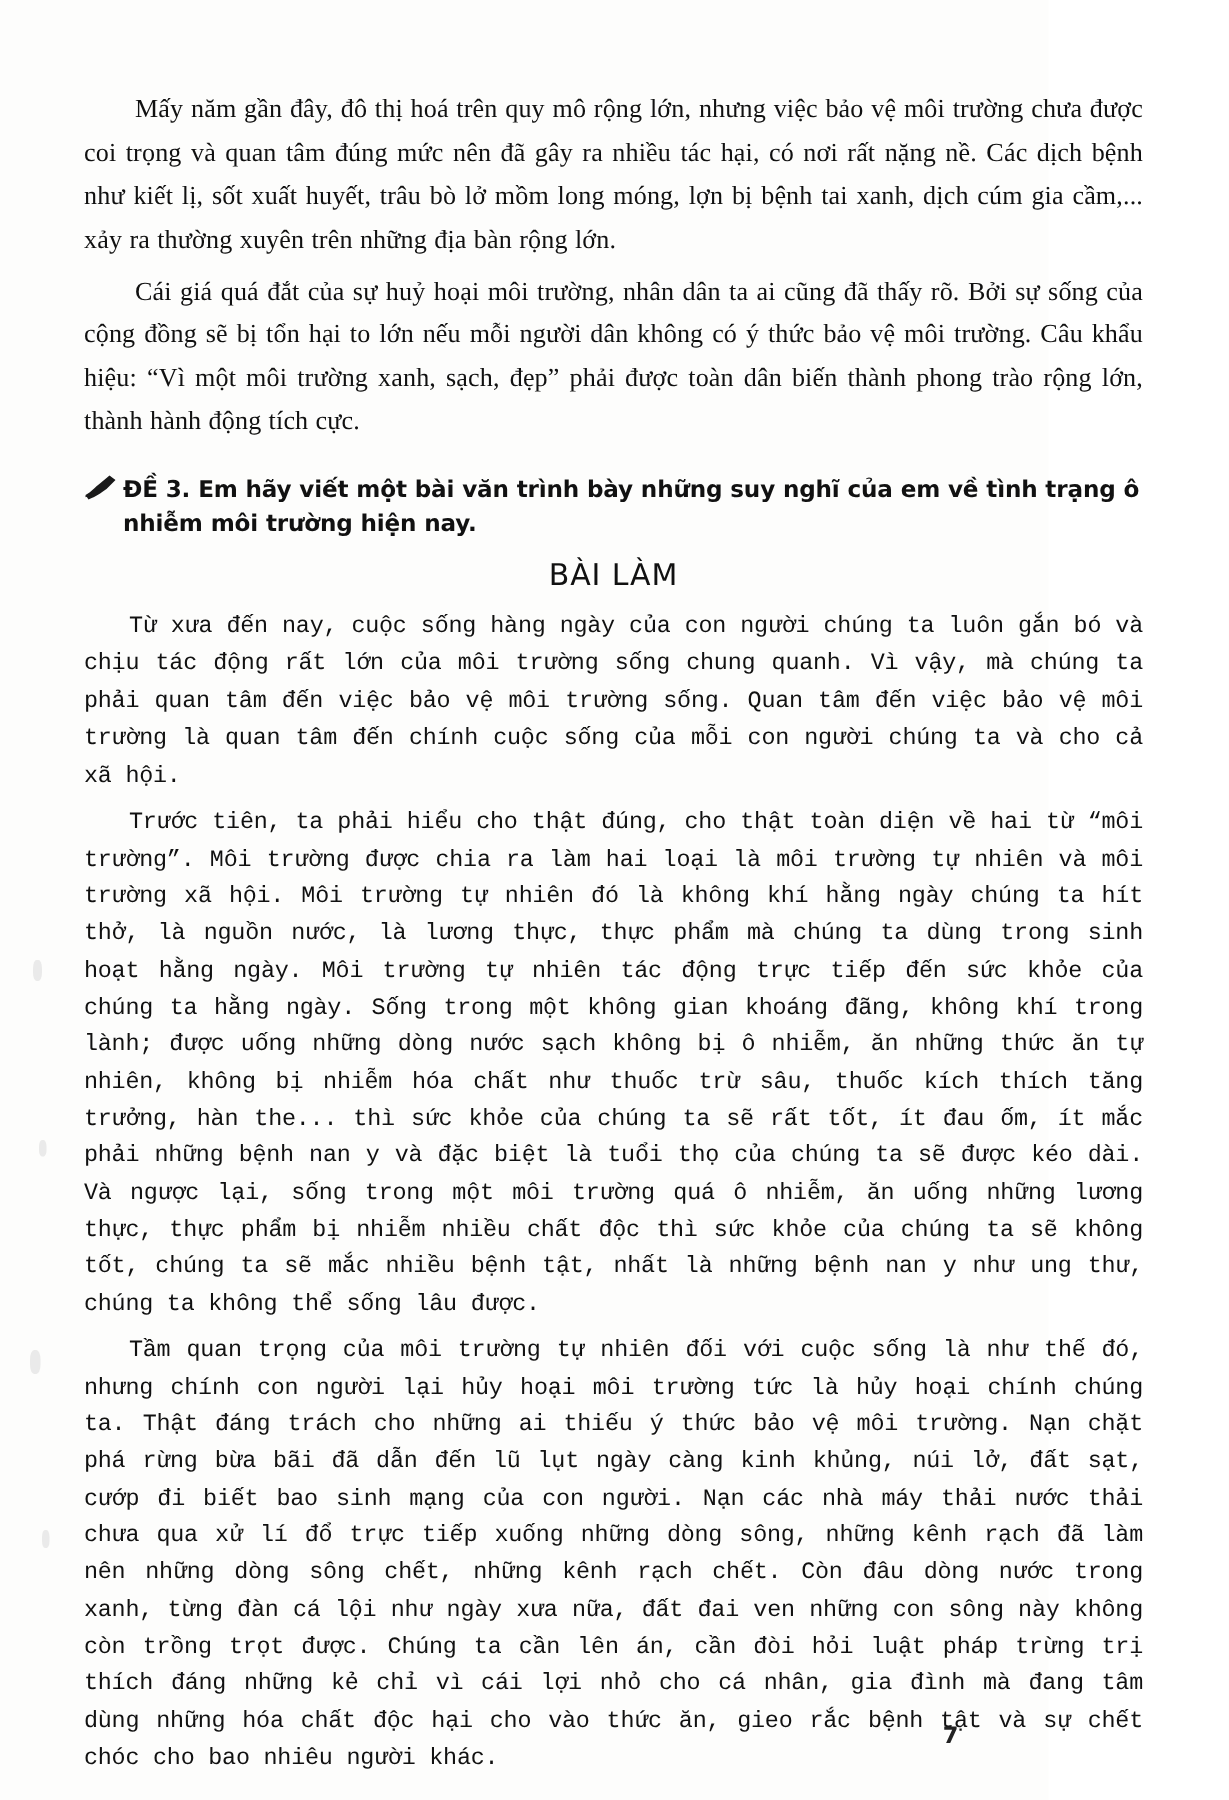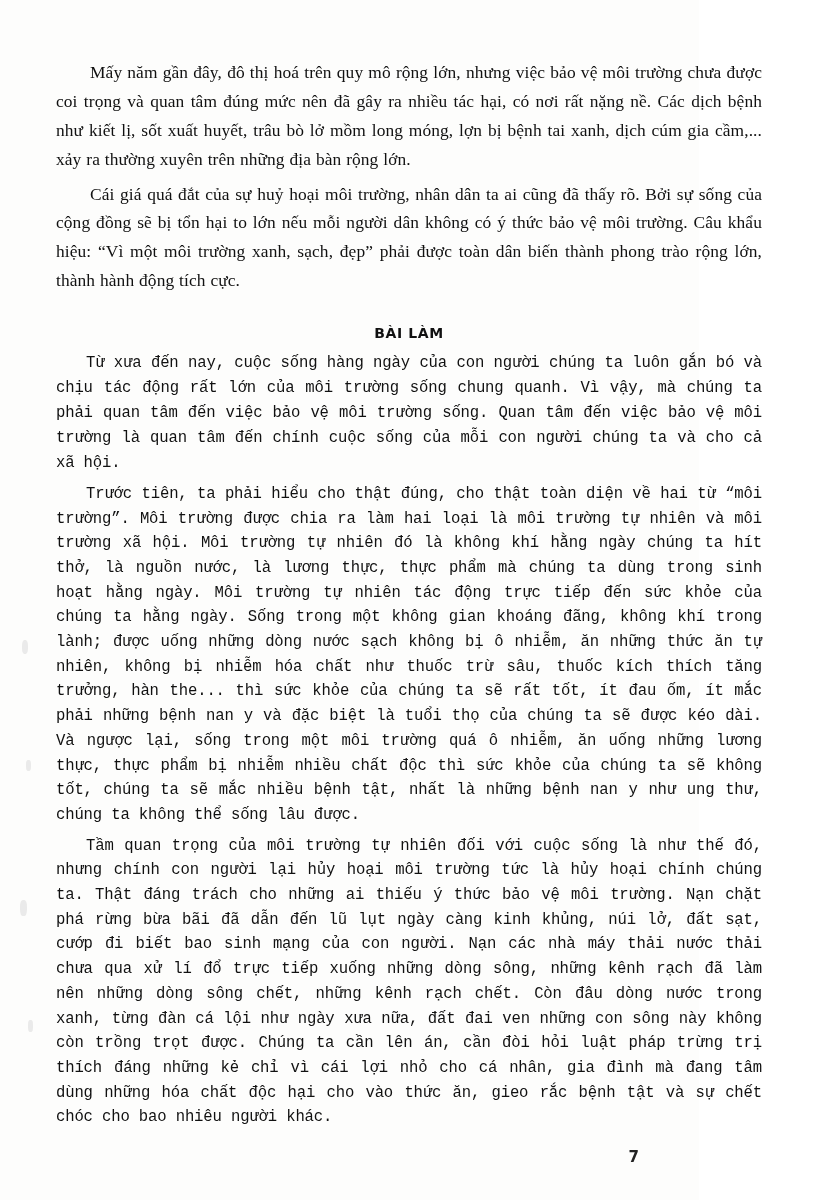--- a/index.html
+++ b/index.html
@@ -60,22 +60,22 @@
     width: 22px;
     height: 18px;
   }
   .de-heading .de-label {
     font-family: "DejaVu Sans", sans-serif;
     font-weight: bold;
   }
   .bailam {
     text-align: center;
     font-family: "DejaVu Sans", sans-serif;
-    font-weight: bold;
-    font-size: 14px;
+    font-weight: normal;
+    font-size: 20px;
     letter-spacing: 0.6px;
     margin: 0;
   }
   .body-sans {
     font-family: Liberation Mono, monospace;
     font-size: 15.6px;
     line-height: 1.60;
     text-align: justify;
     text-indent: 30px;
     margin: 0;
@@ -113,20 +113,30 @@
   <div class="speckle" style="left:28px; top:1020px; width:5px; height:12px;"></div>
 
   <div class="content">
 
     <p class="para">Mấy năm gần đây, đô thị hoá trên quy mô rộng lớn, nhưng việc bảo vệ môi trường chưa được coi trọng và quan tâm đúng mức nên đã gây ra nhiều tác hại, có nơi rất nặng nề. Các dịch bệnh như kiết lị, sốt xuất huyết, trâu bò lở mồm long móng, lợn bị bệnh tai xanh, dịch cúm gia cầm,... xảy ra thường xuyên trên những địa bàn rộng lớn.</p>
     <div class="gap-1"></div>
     <p class="para">Cái giá quá đắt của sự huỷ hoại môi trường, nhân dân ta ai cũng đã thấy rõ. Bởi sự sống của cộng đồng sẽ bị tổn hại to lớn nếu mỗi người dân không có ý thức bảo vệ môi trường. Câu khẩu hiệu: “Vì một môi trường xanh, sạch, đẹp” phải được toàn dân biến thành phong trào rộng lớn, thành hành động tích cực.</p>
 
     <div class="gap-2"></div>
 
+    <p class="de-heading">
+      <span class="pen">
+        <svg viewBox="0 0 22 18" width="22" height="18" aria-hidden="true">
+          <path d="M1 14 C5 12, 7 9, 11 6 L17 1 L21 4 L15 10 C11 13, 8 15, 3 17 Z" fill="#1a1a1a"></path>
+          <path d="M1 15 C4 14, 6 13, 9 11" stroke="#1a1a1a" stroke-width="1.1" fill="none"></path>
+        </svg>
+      </span>
+      <span class="de-label">ĐỀ 3.</span>
+      <span>Em hãy viết một bài văn trình bày những suy nghĩ của em về tình trạng ô nhiễm môi trường hiện nay.</span>
+    </p>
 
     <div class="gap-3"></div>
 
     <p class="bailam">BÀI LÀM</p>
 
     <div class="gap-3"></div>
 
     <p class="body-sans">Từ xưa đến nay, cuộc sống hàng ngày của con người chúng ta luôn gắn bó và chịu tác động rất lớn của môi trường sống chung quanh. Vì vậy, mà chúng ta phải quan tâm đến việc bảo vệ môi trường sống. Quan tâm đến việc bảo vệ môi trường là quan tâm đến chính cuộc sống của mỗi con người chúng ta và cho cả xã hội.</p>
     <div class="gap-1"></div>
     <p class="body-sans tight">Trước tiên, ta phải hiểu cho thật đúng, cho thật toàn diện về hai từ “môi trường”. Môi trường được chia ra làm hai loại là môi trường tự nhiên và môi trường xã hội. Môi trường tự nhiên đó là không khí hằng ngày chúng ta hít thở, là nguồn nước, là lương thực, thực phẩm mà chúng ta dùng trong sinh hoạt hằng ngày. Môi trường tự nhiên tác động trực tiếp đến sức khỏe của chúng ta hằng ngày. Sống trong một không gian khoáng đãng, không khí trong lành; được uống những dòng nước sạch không bị ô nhiễm, ăn những thức ăn tự nhiên, không bị nhiễm hóa chất như thuốc trừ sâu, thuốc kích thích tăng trưởng, hàn the... thì sức khỏe của chúng ta sẽ rất tốt, ít đau ốm, ít mắc phải những bệnh nan y và đặc biệt là tuổi thọ của chúng ta sẽ được kéo dài. Và ngược lại, sống trong một môi trường quá ô nhiễm, ăn uống những lương thực, thực phẩm bị nhiễm nhiều chất độc thì sức khỏe của chúng ta sẽ không tốt, chúng ta sẽ mắc nhiều bệnh tật, nhất là những bệnh nan y như ung thư, chúng ta không thể sống lâu được.</p>

